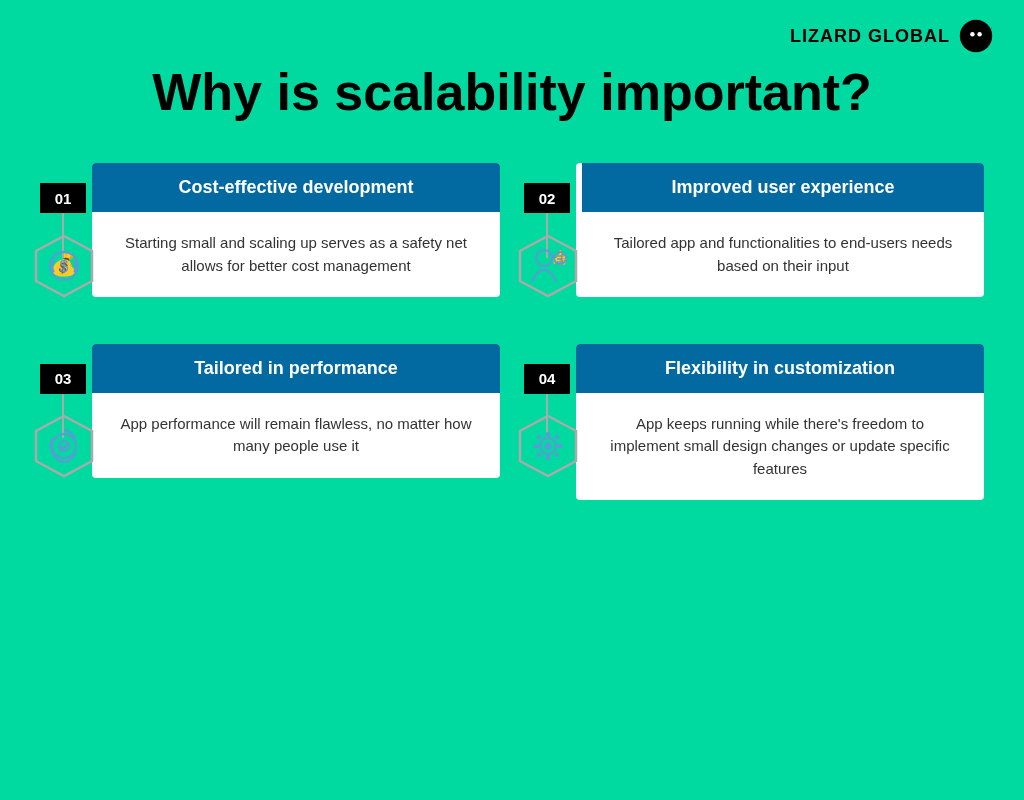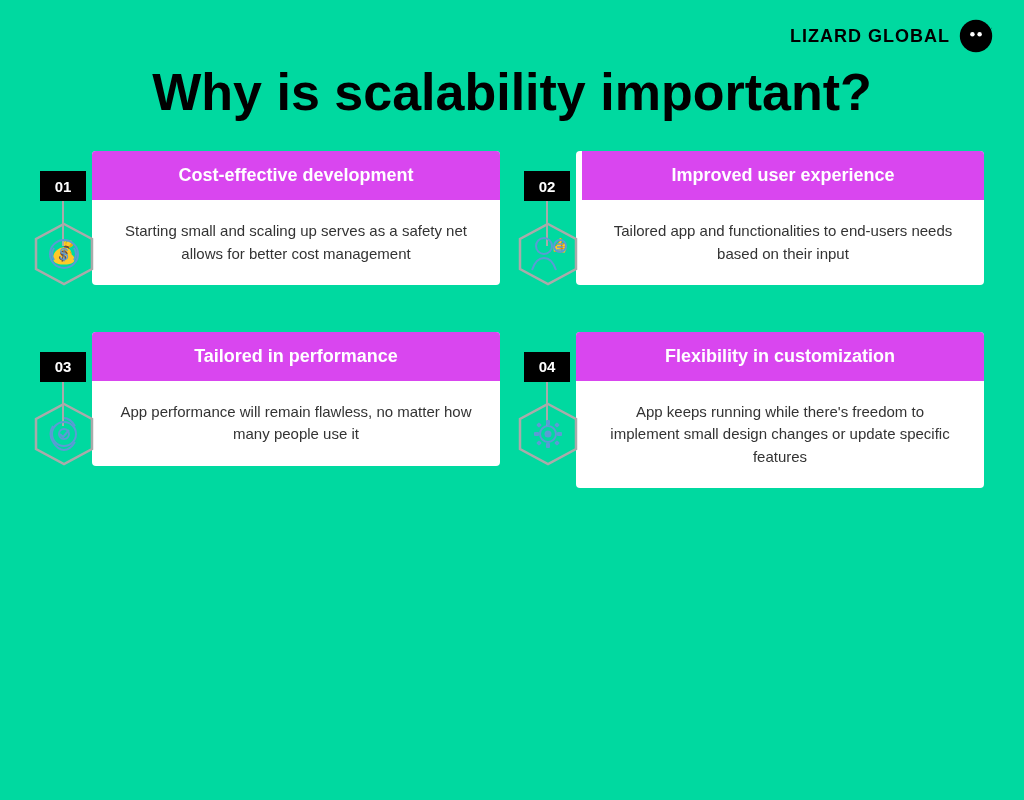--- a/index.html
+++ b/index.html
@@ -37,21 +37,21 @@
       height: 36px;
     }
 
     
     .main-title {
       text-align: center;
       font-size: 52px;
       font-weight: 900;
       color: #000;
       margin-top: 10px;
-      margin-bottom: 30px;
+      margin-bottom: 42px;
       line-height: 1.1;
     }
 
     
     .cards-grid {
       display: grid;
       grid-template-columns: 1fr 1fr;
       grid-template-rows: 1fr 1fr;
       gap: 24px;
       padding: 0 40px 30px 40px;
@@ -87,21 +87,21 @@
       border-radius: 4px;
       overflow: hidden;
       width: 100%;
       display: flex;
       flex-direction: column;
       margin-left: 30px;
       position: relative;
     }
 
     .card-header {
-      background: #d946ef;
+      background: #0369a1;
       color: #fff;
       font-size: 18px;
       font-weight: 600;
       padding: 14px 18px;
       text-align: center;
     }
 
     .card-body {
       padding: 20px 24px;
       font-size: 15px;

